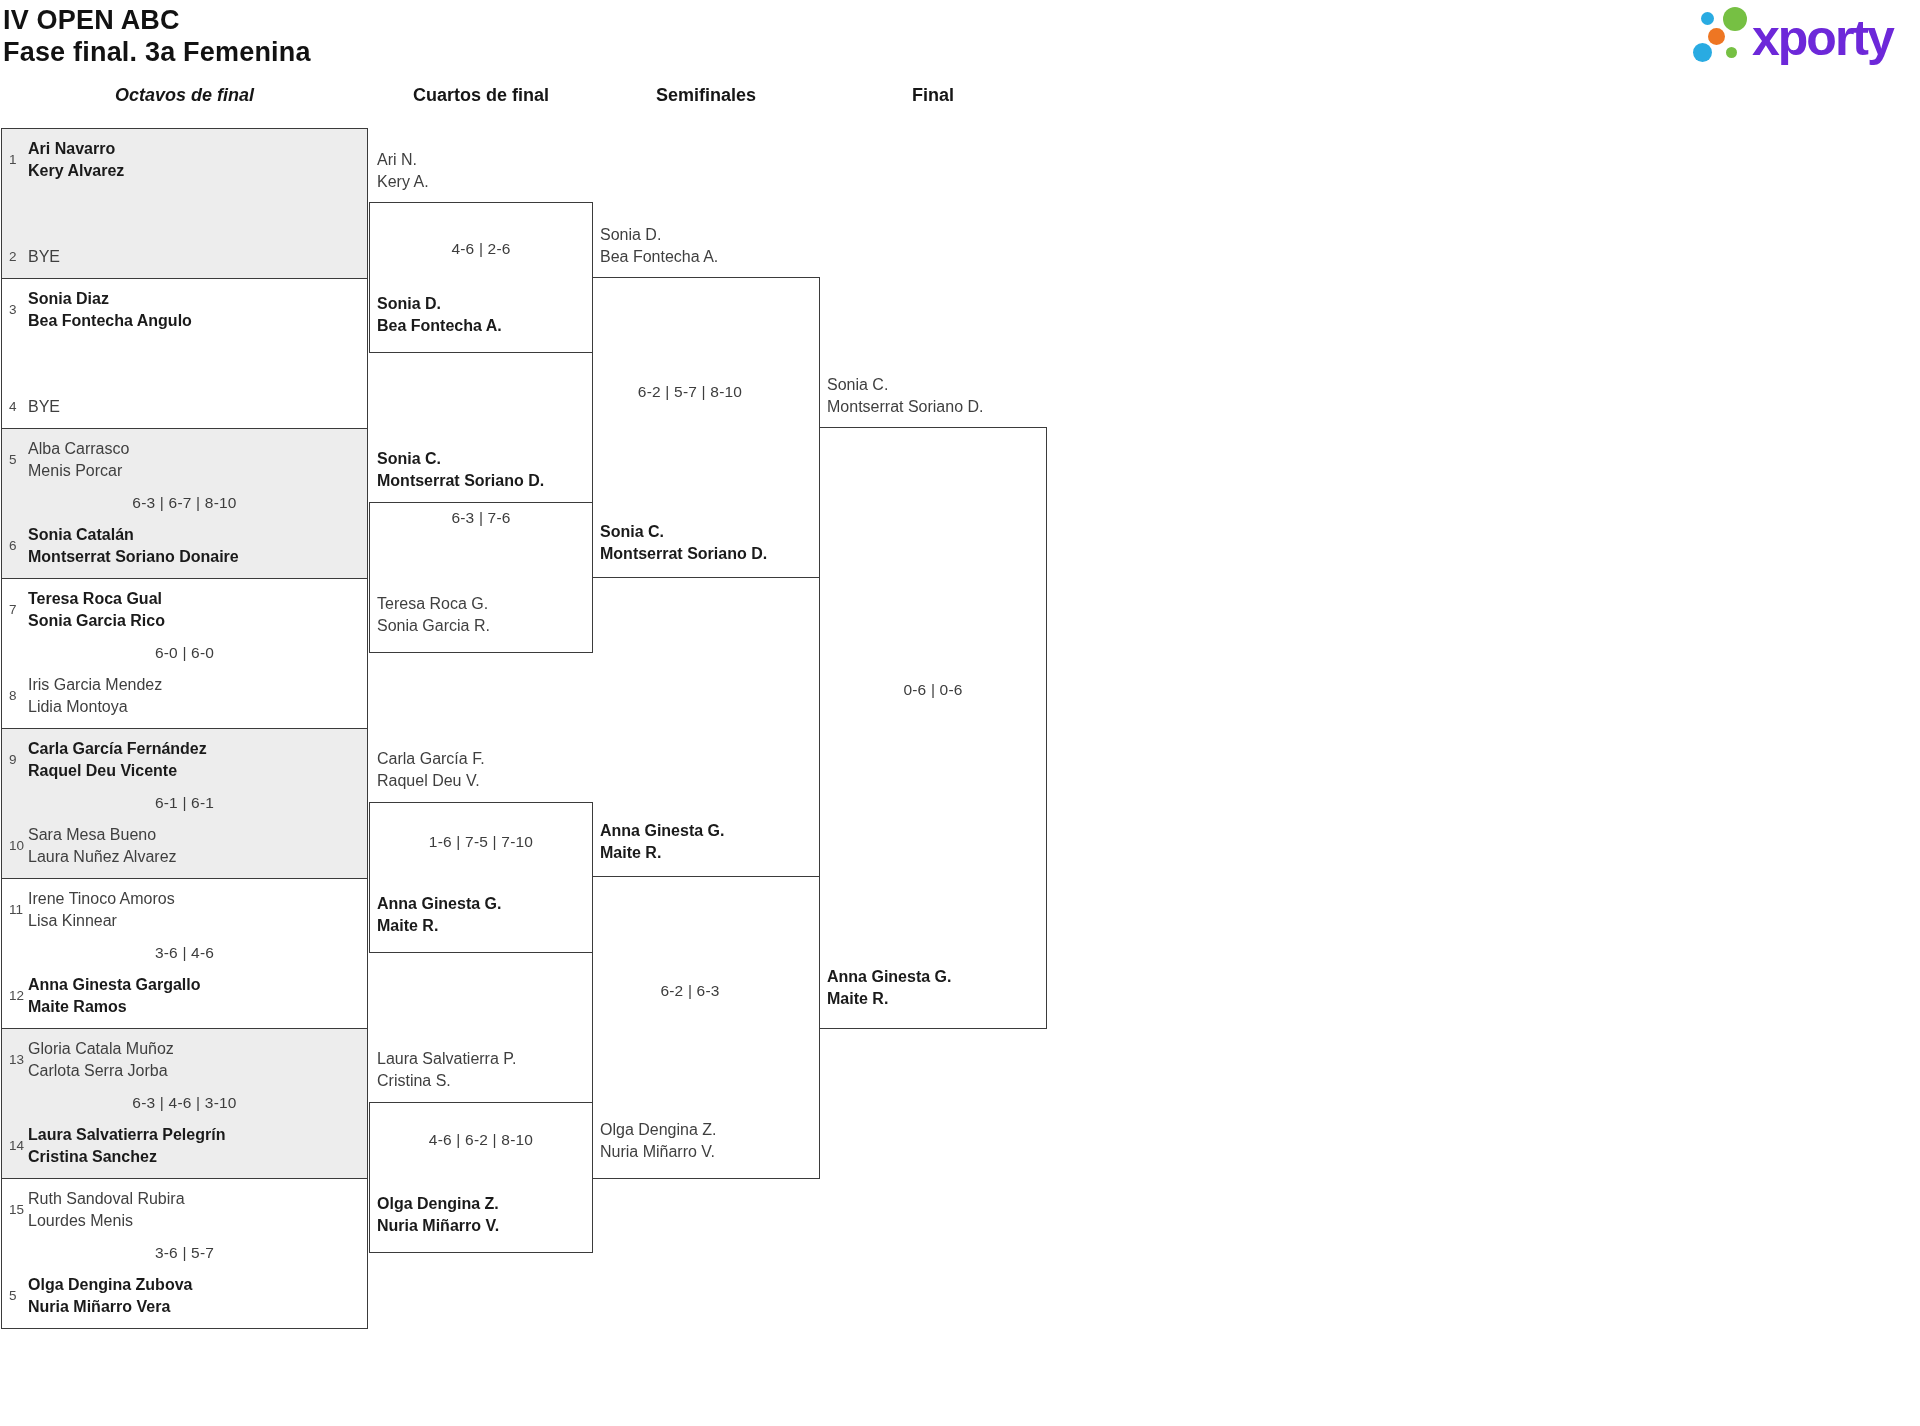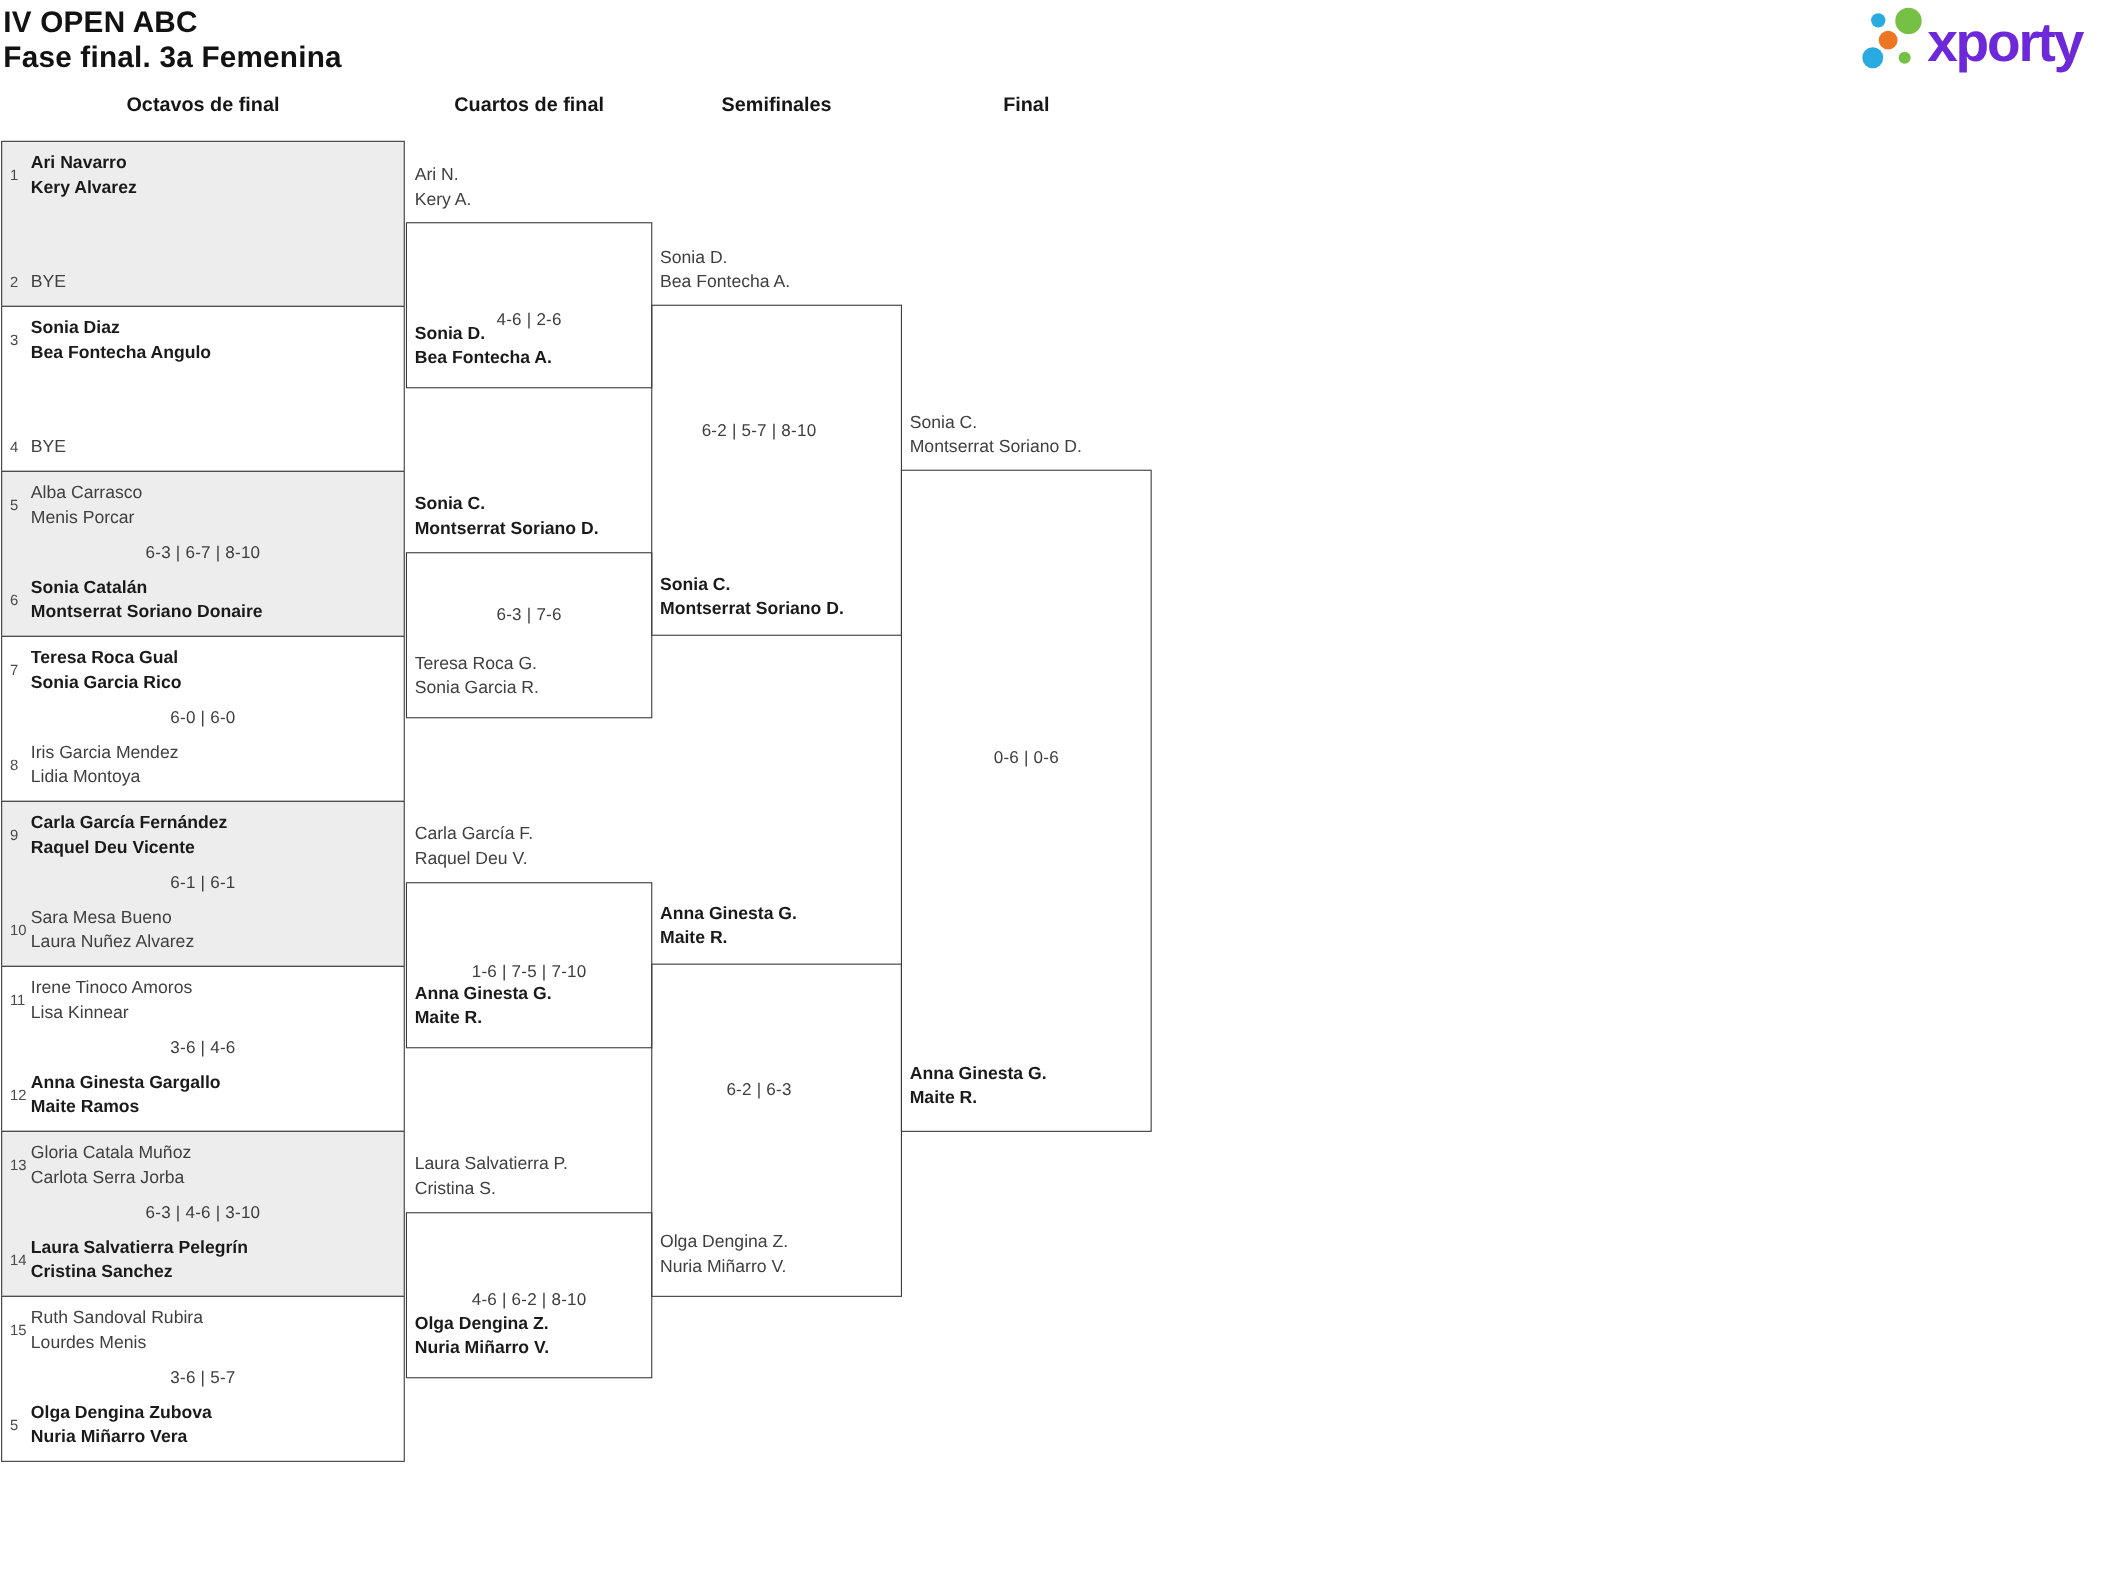--- a/index.html
+++ b/index.html
@@ -24,42 +24,42 @@
   .score{text-align:center;font-size:15.5px;color:#3d3d3d;letter-spacing:.2px;}
   .m16 .score{position:absolute;left:0;right:0;top:65px;}
   .win{font-weight:700;color:#1a1a1a;}
   
   .box{border:1px solid #3b3b3b;box-sizing:border-box;background:transparent;}
   .qf{left:369px;width:224px;}
   .sf{left:592px;width:228px;}
   .fi{left:819px;width:228px;}
   .lbl{font-size:16px;line-height:22px;}
   .qf-l{left:377px;} .sf-l{left:600px;} .fi-l{left:827px;}
-  .qf-s{left:369px;width:224px;margin-top:42px;} .sf-s{left:592px;width:196px;text-align:center;} .fi-s{left:819px;width:228px;}
+  .qf-s{left:369px;width:224px;} .sf-s{left:592px;width:196px;text-align:center;} .fi-s{left:819px;width:228px;}
 </style>
 </head>
 <body>
 
 <div id="page">
 
   <div class="abs title">
     <div>IV OPEN ABC</div>
     <div>Fase final. 3a Femenina</div>
   </div>
 
   <div class="abs logo">
     <span class="dot" style="left:11px;top:8px;width:13px;height:13px;background:#29abe2;"></span>
     <span class="dot" style="left:33px;top:3px;width:24px;height:24px;background:#76c043;"></span>
     <span class="dot" style="left:18px;top:24px;width:17px;height:17px;background:#ee7623;"></span>
     <span class="dot" style="left:3px;top:39px;width:19px;height:19px;background:#29abe2;"></span>
     <span class="dot" style="left:36px;top:43px;width:11px;height:11px;background:#76c043;"></span>
     <span class="logo-text" style="color:#6d28d9;">xporty</span>
   </div>
 
-  <div class="abs rh" style="left:1px;width:367px;">Octavos de final</div>
+  <div class="abs rh" style="left:1px;width:367px;font-style:italic;">Octavos de final</div>
   <div class="abs rh" style="left:369px;width:224px;">Cuartos de final</div>
   <div class="abs rh" style="left:592px;width:228px;">Semifinales</div>
   <div class="abs rh" style="left:819px;width:228px;">Final</div>
 
   <div class="abs m16 gray" style="top:128px;">
     <div class="trow t1">
       <span class="seed">1</span>
       <span class="names win">
         <div>Ari Navarro</div>
         <div>Kery Alvarez</div>

